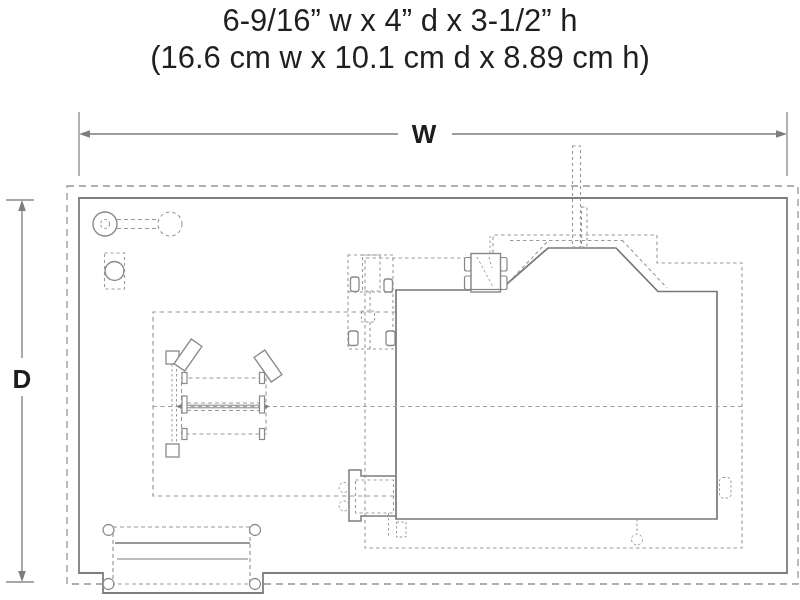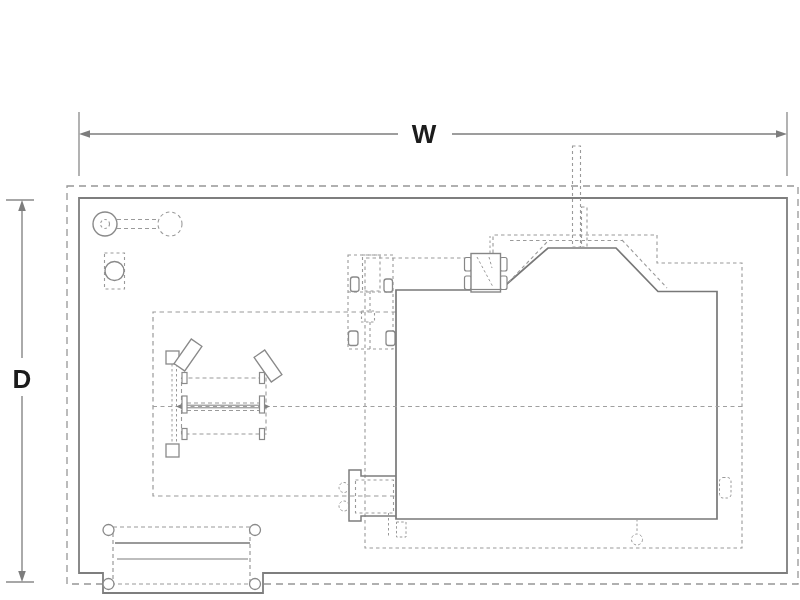--- a/index.html
+++ b/index.html
@@ -9,20 +9,22 @@
                color:#211e1f;}
   .title-line{font-size:31px;line-height:37px;font-weight:500;letter-spacing:0px;}
   svg{position:absolute;top:0;left:0;}
   svg text{font-family:"Liberation Sans",sans-serif;font-weight:bold;
            fill:#1c1c1c;font-size:26px;}
 </style>
 </head>
 <body>
 
 <div class="title-block">
+  <div class="title-line">6-9/16” w x 4” d x 3-1/2” h</div>
+  <div class="title-line">(16.6 cm w x 10.1 cm d x 8.89 cm h)</div>
 </div>
 
 <svg width="800" height="600" viewBox="0 0 800 600">
 
   <g stroke="#8a8a8a" stroke-width="1.3" fill="none">
     <path d="M79,112 V176 M787,112 V176"></path>
     <path stroke="#7d7d7d" d="M89,134 H398 M452,134 H777"></path>
     <polygon points="79,134 90,130.2 90,137.8" fill="#7d7d7d" stroke="none"></polygon>
     <polygon points="787,134 776,130.2 776,137.8" fill="#7d7d7d" stroke="none"></polygon>
     <text x="424" y="143" text-anchor="middle" stroke="none">W</text>

